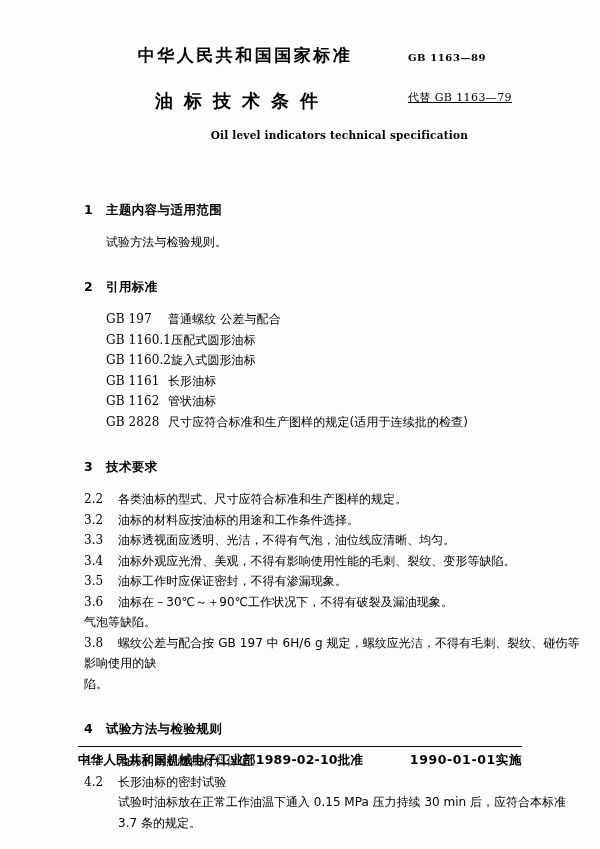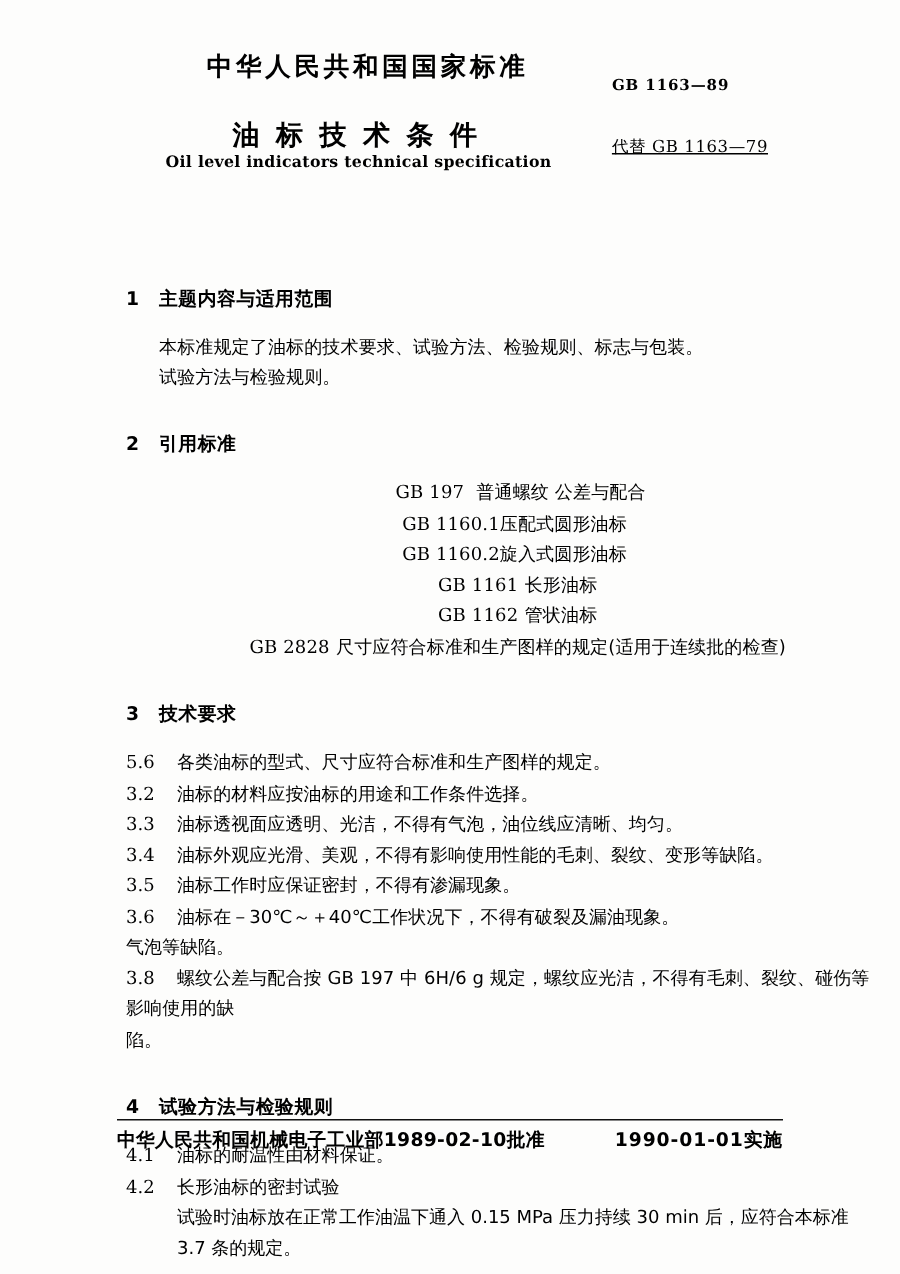--- a/index.html
+++ b/index.html
@@ -20,45 +20,46 @@
     width: 600px;
     height: 849px;
     box-sizing: border-box;
     padding: 0;
     background: #fdfdfc;
   }
 
   
   .header {
     position: relative;
-    padding-top: 33px;
+    padding-top: 44px;
     height: 120px;
   }
   .hdr-national {
     text-align: center;
     font-size: 17px;
     font-weight: bold;
     letter-spacing: 2.5px;
     padding-left: 10px;
     padding-right: 120px;
   }
   .hdr-title {
     text-align: center;
     font-size: 18px;
     font-weight: bold;
     letter-spacing: 11px;
     margin-top: 22px;
     padding-left: 12px;
     padding-right: 128px;
   }
   .hdr-subtitle {
-    text-align: center;
+    text-align: right;
     font-size: 10.5px;
     font-weight: bold;
     font-family: "DejaVu Serif", "Liberation Serif", serif;
+    margin-top: 16px;
     padding-left: 10px;
     padding-right: 132px;
     letter-spacing: 0.2px;
   }
   .hdr-right {
     position: absolute;
     right: 88px;
     top: 52px;
     text-align: left;
   }
@@ -130,21 +131,20 @@
     margin: 0;
     padding-left: 34px;
   }
   .reflist {
     padding-left: 22px;
   }
   .refitem {
     font-size: 12px;
     line-height: 20.5px;
     letter-spacing: 0.1px;
-    text-align: center;
   }
   .refitem .rcode {
     font-family: "DejaVu Serif", "Liberation Serif", serif;
     display: inline-block;
     min-width: 62px;
   }
   .gap-sm { height: 6px; }
 
   
   .footer {
@@ -179,42 +179,41 @@
     <div class="hdr-right">
       <div class="hdr-code">GB 1163—89</div>
       <div class="hdr-replaces">代替 GB 1163—79</div>
     </div>
   </div>
 
   <div class="body-wrap">
 
     <div class="sec-head"><span class="num">1</span><span>主题内容与适用范围</span></div>
     <div class="gap-sm"></div>
-    <p class="para">本标准规定了油标的技术要求、试验方法、检验规则、标志与包装。</p>
     <p class="para">试验方法与检验规则。</p>
 
     <div class="sec-head"><span class="num">2</span><span>引用标准</span></div>
     <div class="gap-sm"></div>
     <div class="reflist">
       <div class="refitem"><span class="rcode">GB 197</span><span>普通螺纹  公差与配合</span></div>
       <div class="refitem"><span class="rcode">GB 1160.1</span><span>压配式圆形油标</span></div>
       <div class="refitem"><span class="rcode">GB 1160.2</span><span>旋入式圆形油标</span></div>
       <div class="refitem"><span class="rcode">GB 1161</span><span>长形油标</span></div>
       <div class="refitem"><span class="rcode">GB 1162</span><span>管状油标</span></div>
       <div class="refitem"><span class="rcode">GB 2828</span><span>尺寸应符合标准和生产图样的规定(适用于连续批的检查)</span></div>
     </div>
 
     <div class="sec-head"><span class="num">3</span><span>技术要求</span></div>
     <div class="gap-sm"></div>
-    <p class="clause"><span class="cnum">5.6</span><span class="ctext">各类油标的型式、尺寸应符合标准和生产图样的规定。</span></p>
+    <p class="clause"><span class="cnum">2.2</span><span class="ctext">各类油标的型式、尺寸应符合标准和生产图样的规定。</span></p>
     <p class="clause"><span class="cnum">3.2</span><span class="ctext">油标的材料应按油标的用途和工作条件选择。</span></p>
     <p class="clause"><span class="cnum">3.3</span><span class="ctext">油标透视面应透明、光洁，不得有气泡，油位线应清晰、均匀。</span></p>
     <p class="clause"><span class="cnum">3.4</span><span class="ctext">油标外观应光滑、美观，不得有影响使用性能的毛刺、裂纹、变形等缺陷。</span></p>
     <p class="clause"><span class="cnum">3.5</span><span class="ctext">油标工作时应保证密封，不得有渗漏现象。</span></p>
-    <p class="clause"><span class="cnum">3.6</span><span class="ctext">油标在－30℃～＋40℃工作状况下，不得有破裂及漏油现象。</span></p>
+    <p class="clause"><span class="cnum">3.6</span><span class="ctext">油标在－30℃～＋90℃工作状况下，不得有破裂及漏油现象。</span></p>
     <p class="clause-cont">气泡等缺陷。</p>
     <p class="clause"><span class="cnum">3.8</span><span class="ctext">螺纹公差与配合按 GB 197 中 6H/6 g 规定，螺纹应光洁，不得有毛刺、裂纹、碰伤等影响使用的缺</span></p>
     <p class="clause-cont">陷。</p>
 
     <div class="sec-head"><span class="num">4</span><span>试验方法与检验规则</span></div>
     <div class="gap-sm"></div>
     <p class="clause"><span class="cnum">4.1</span><span class="ctext">油标的耐温性由材料保证。</span></p>
     <p class="clause"><span class="cnum">4.2</span><span class="ctext">长形油标的密封试验</span></p>
     <p class="clause-sub">试验时油标放在正常工作油温下通入 0.15 MPa 压力持续 30 min 后，应符合本标准 3.7 条的规定。</p>
 

